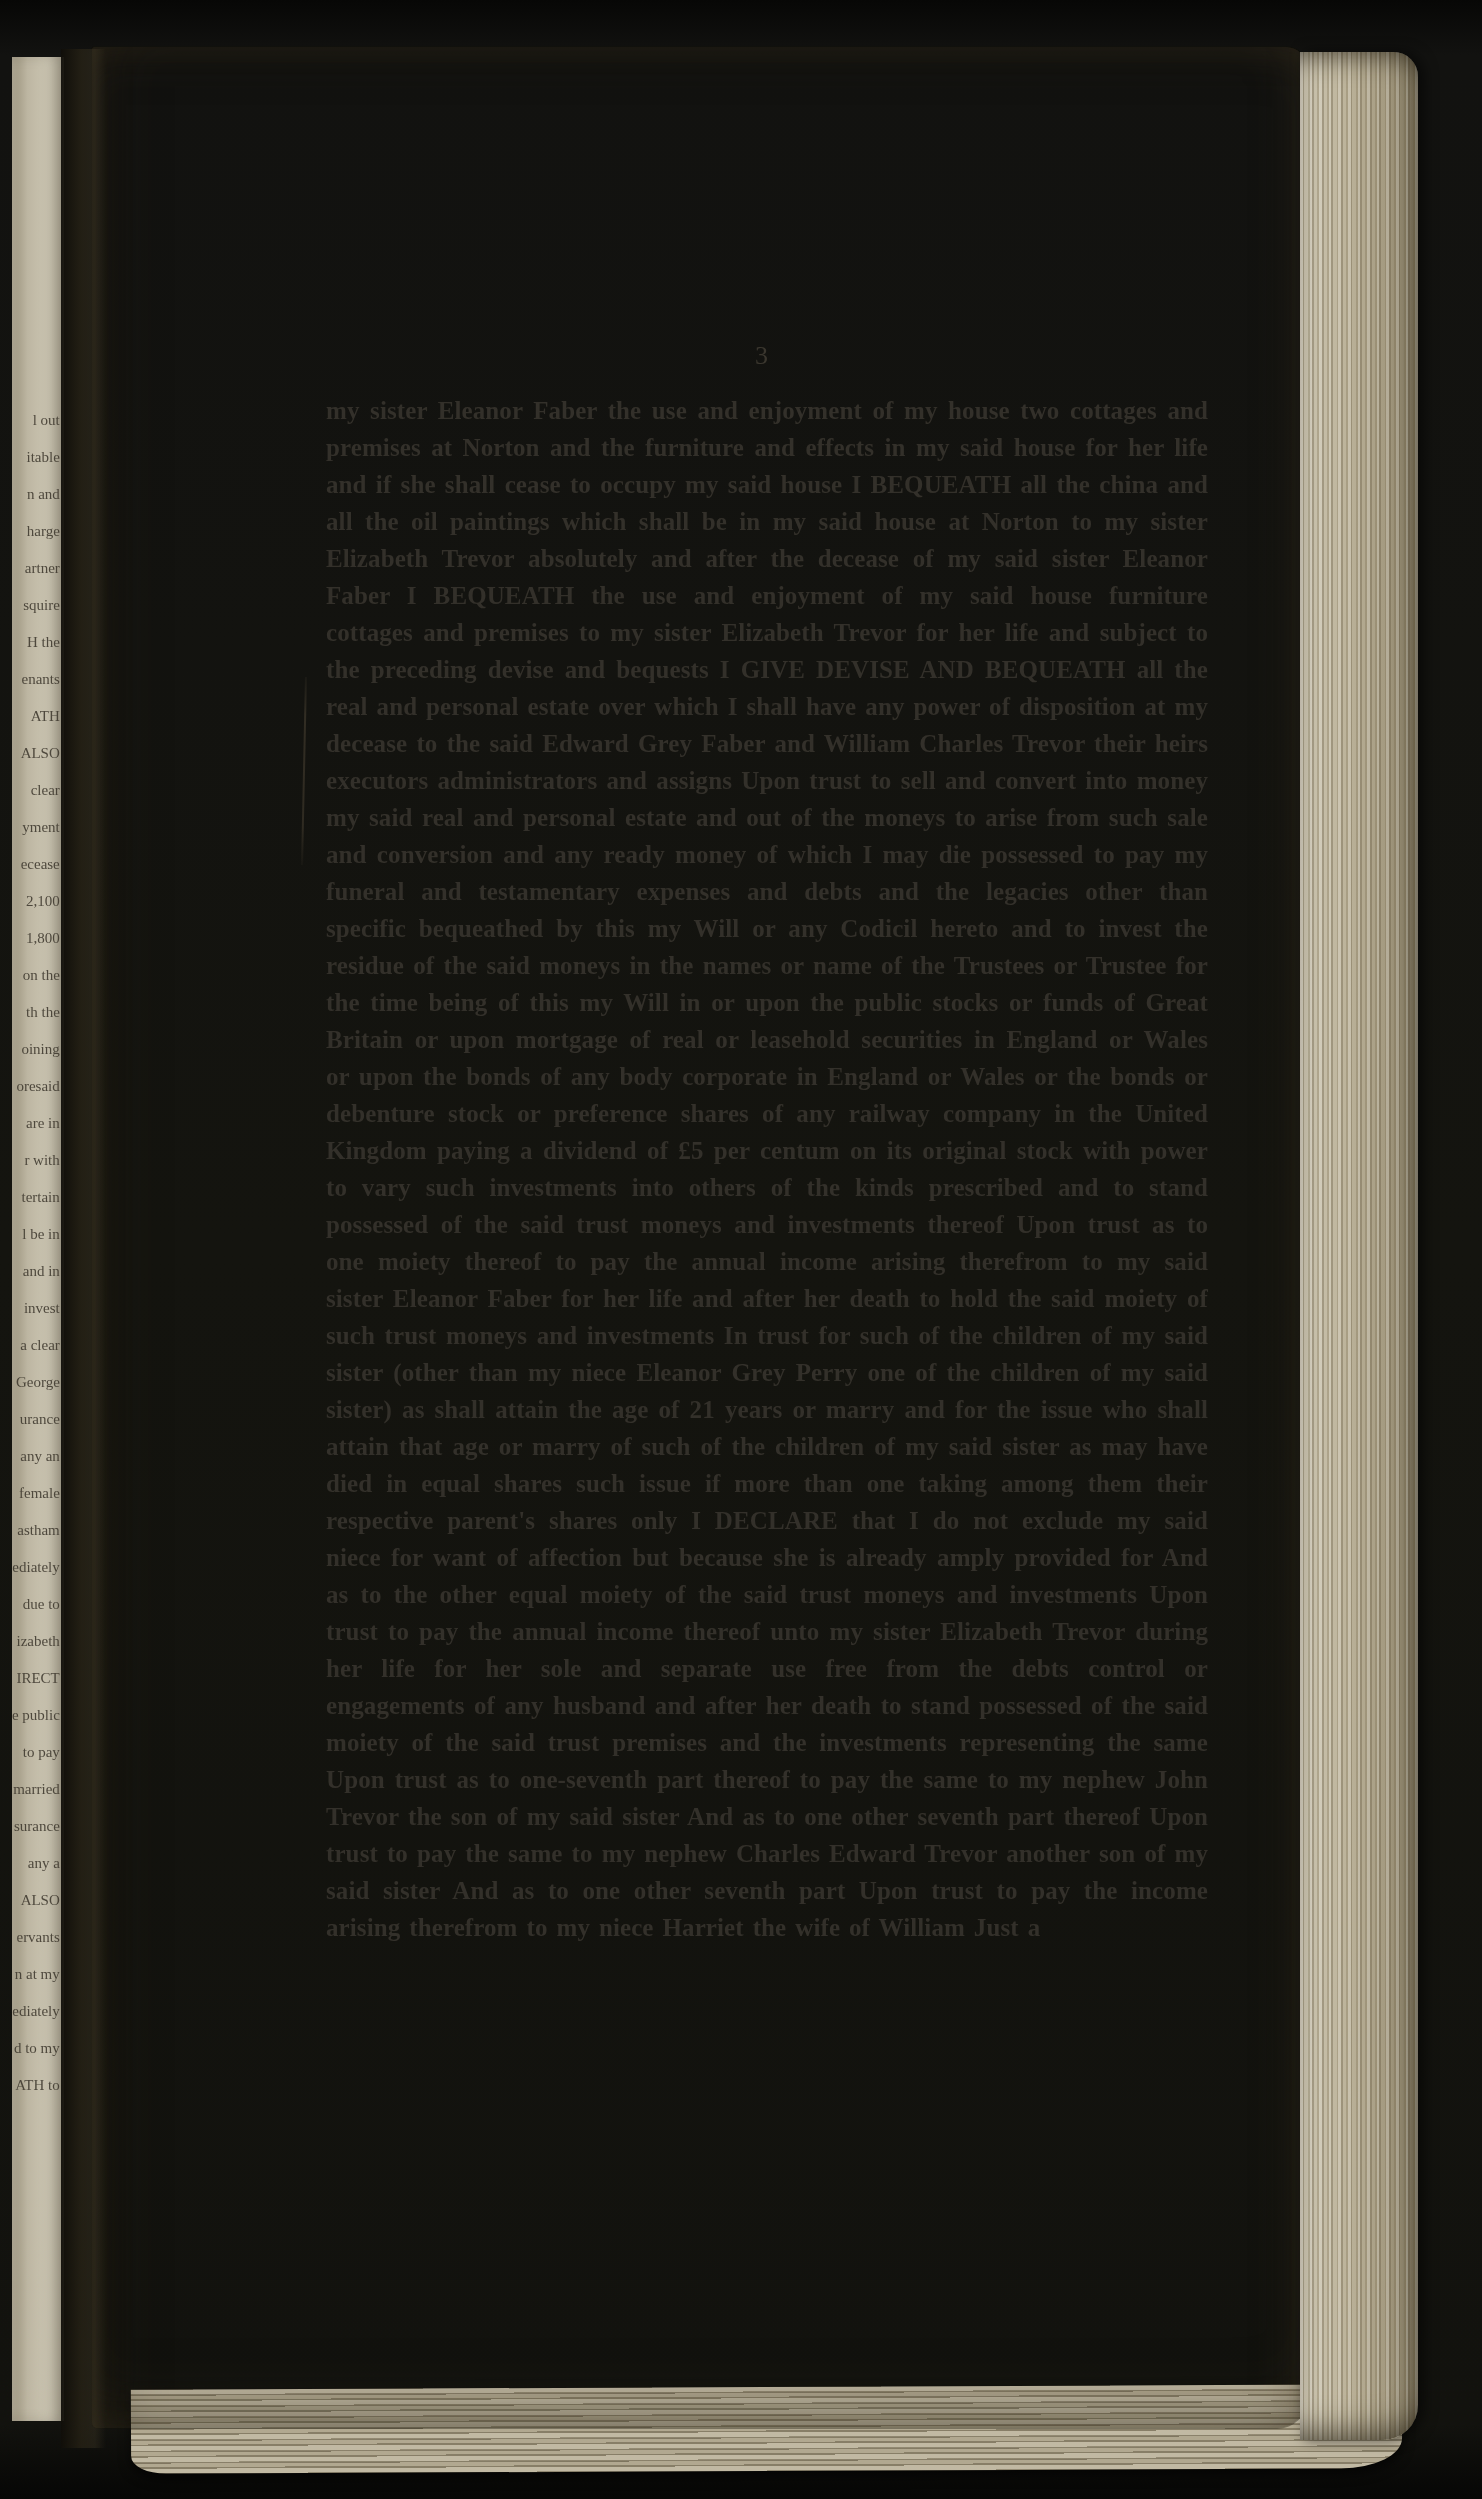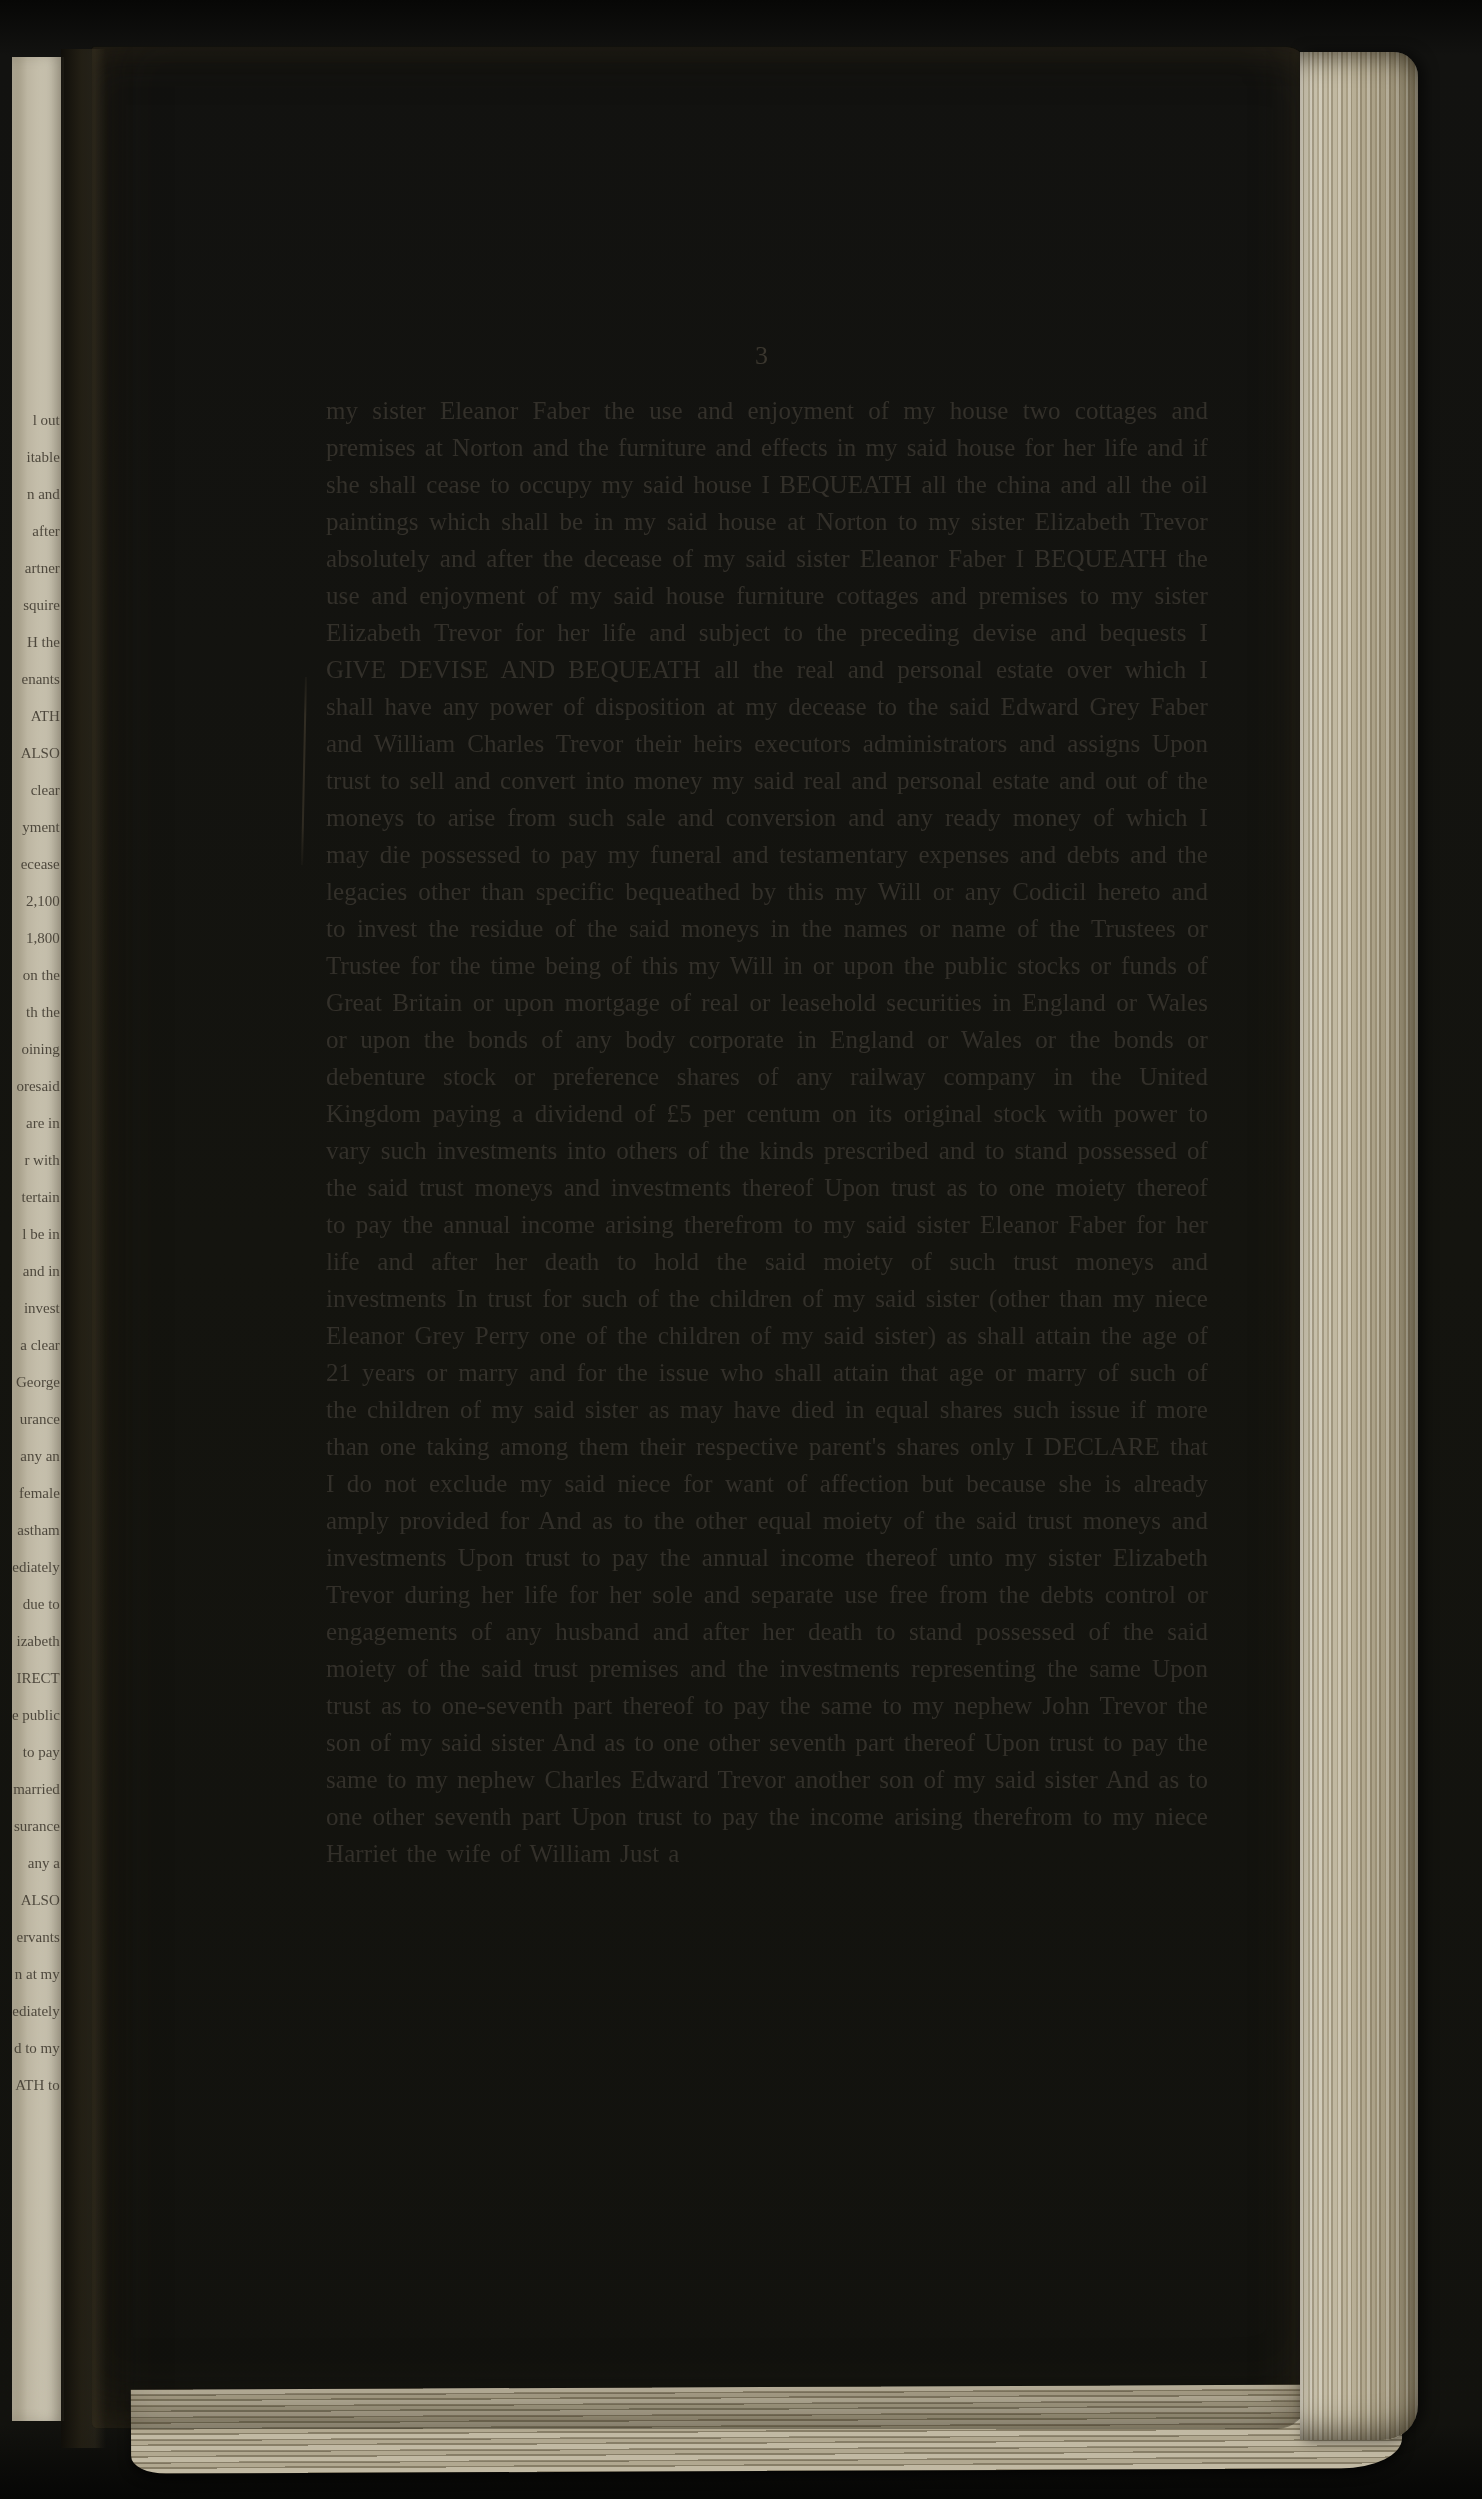--- a/index.html
+++ b/index.html
@@ -128,20 +128,21 @@
   .body-text {
     position: absolute;
     top: 345px; left: 234px;
     width: 882px;
     font-size: 25px;
     line-height: 37px;
     text-align: justify;
     color: #33302a;
     letter-spacing: 0.1px;
     word-spacing: 2.6px;
+    font-weight: bold;
   }
 </style>
 </head>
 <body>
 
 <div class="scene">
 
   <div class="prev-page">
     <div class="fragments">
 
@@ -151,21 +152,21 @@
 
         <div class="fragment">
           <span>itable</span>
         </div>
 
         <div class="fragment">
           <span>n and</span>
         </div>
 
         <div class="fragment">
-          <span>after</span>
+          <span>harge</span>
         </div>
 
         <div class="fragment">
           <span>artner</span>
         </div>
 
         <div class="fragment">
           <span>squire</span>
         </div>
 

